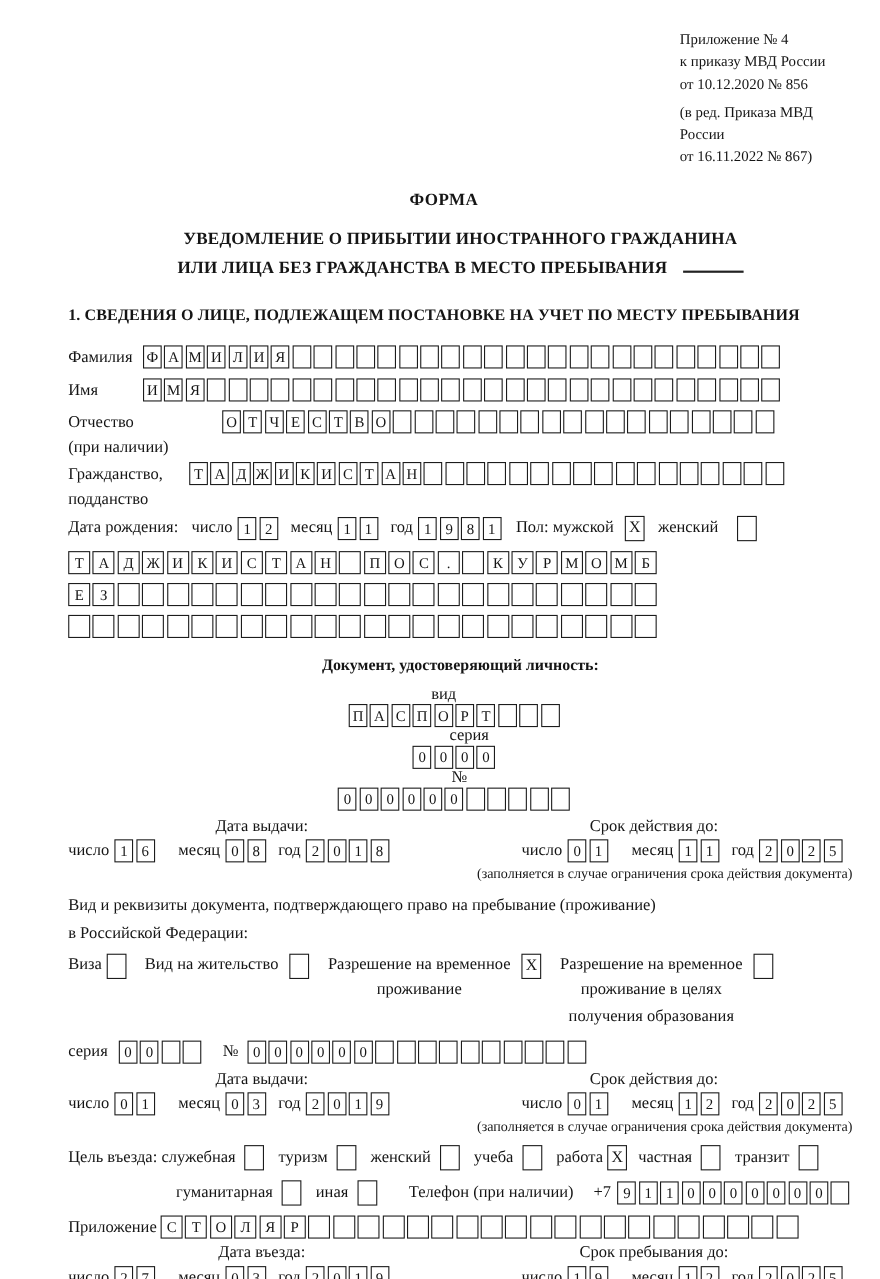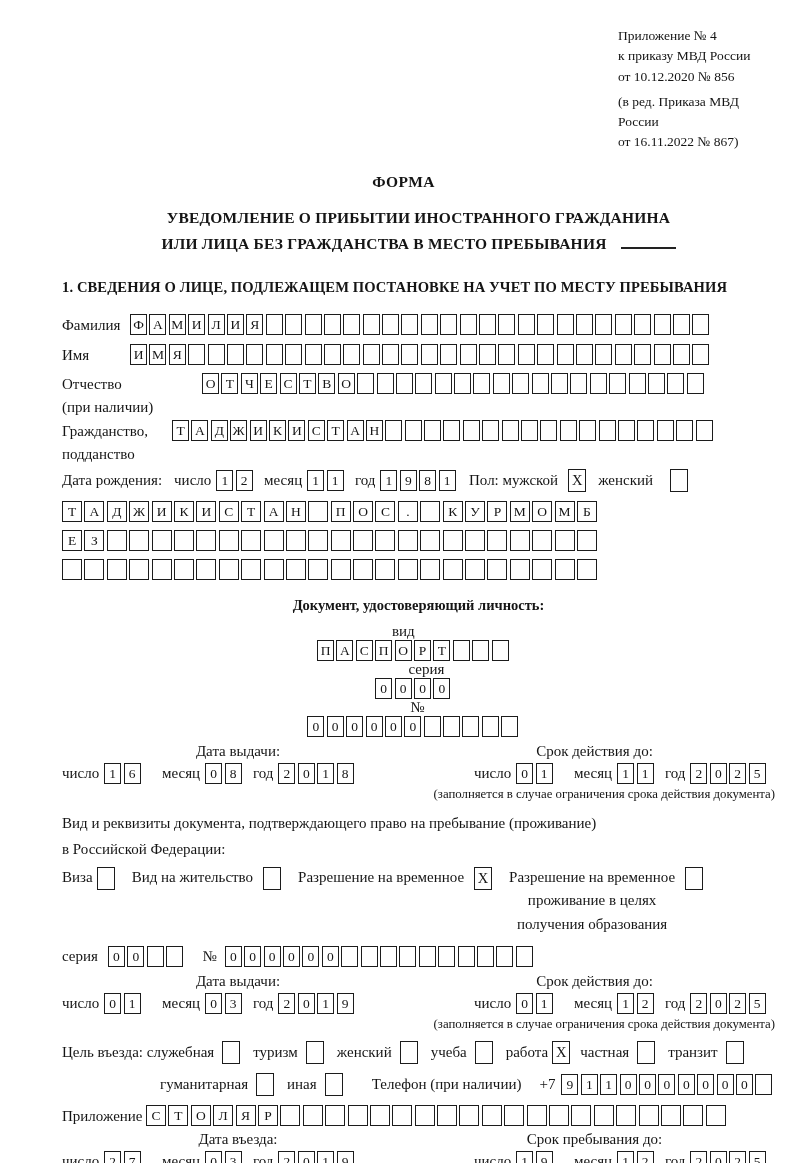--- a/index.html
+++ b/index.html
@@ -175,20 +175,21 @@
       <span class="olabel">Виза</span>
       <span class="checkbox" style="margin-left:4px;"></span>
     </div>
     <div class="opt">
       <span class="olabel">Вид на жительство</span>
       <span class="checkbox"></span>
     </div>
     <div class="opt">
       <span class="olabel center">
         <span style="display:block;">Разрешение на временное</span>
+        <span style="display:block;">проживание</span>
       </span>
       <span class="checkbox">X</span>
     </div>
     <div class="opt">
       <span class="olabel center">
         <span style="display:block;">Разрешение на временное</span>
         <span style="display:block;">проживание в целях</span>
         <span style="display:block;">получения образования</span>
       </span>
       <span class="checkbox"></span>

